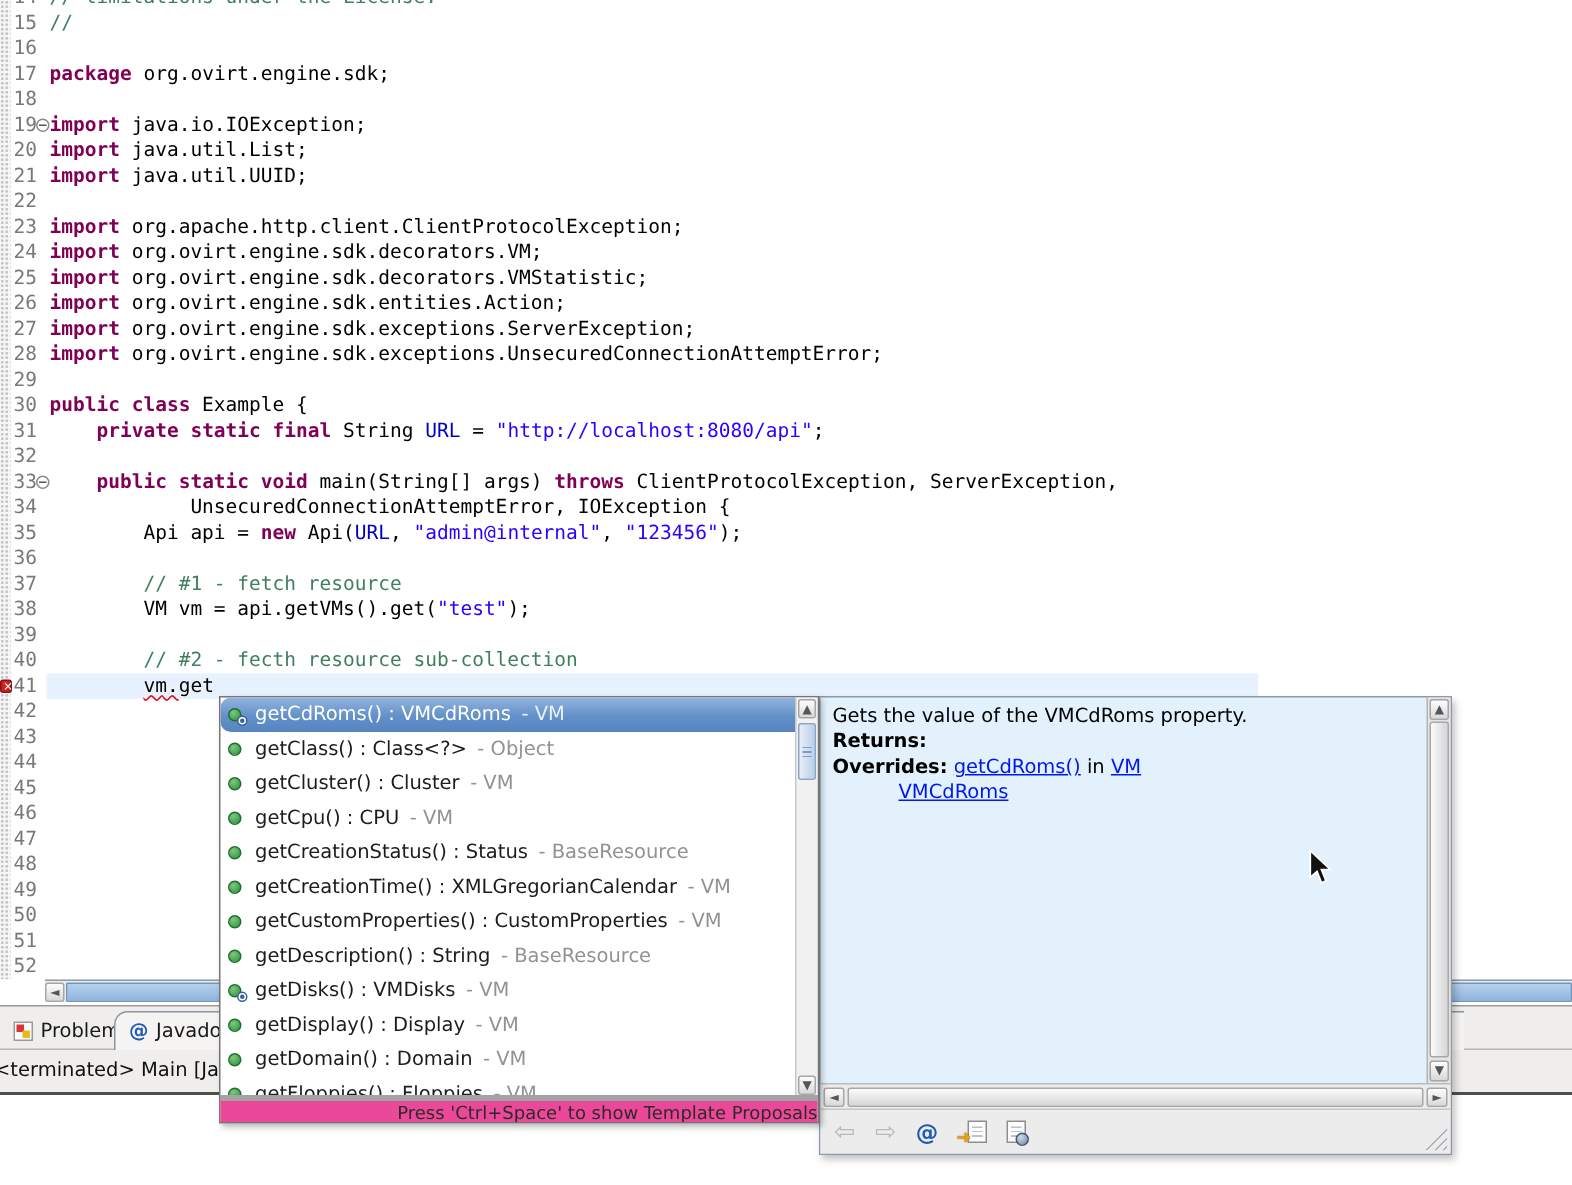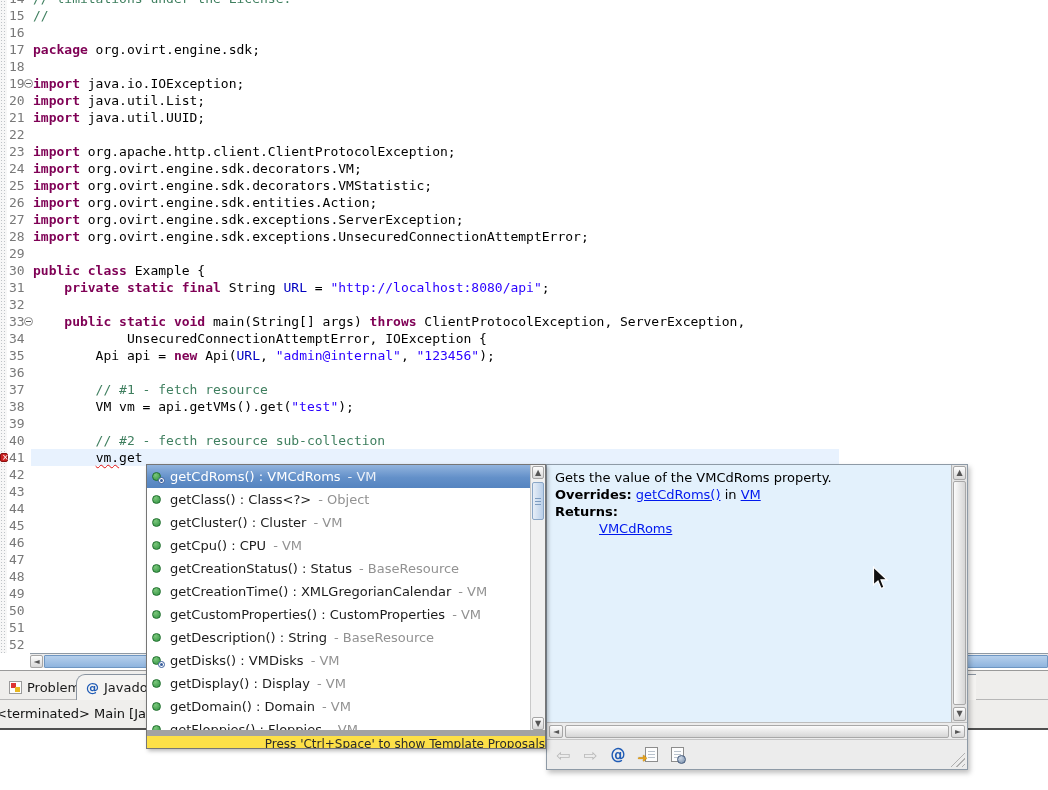--- a/index.html
+++ b/index.html
@@ -53,41 +53,41 @@
   .problems-icon b { position:absolute; right:1px; bottom:1px; width:5px; height:5px; background:#e8b820; display:block; }
   .at-icon { color:#1f5bb5; font-size:13px; font-weight:bold; }
   #console-line { position:absolute; left:0; top:29px; width:100%; height:30px; border-bottom:2px solid #4f4f4f; }
   #console-text { position:absolute; left:-4px; top:6px; font-size:13px; color:#111; white-space:nowrap; }
 
   
   #completion { position:absolute; left:146px; top:464px; width:400px; height:285px; background:#fff;
                 border:1px solid #767676; z-index:20; box-shadow:2px 2px 4px rgba(0,0,0,.28); }
   #ci-list { position:absolute; left:0; top:0; right:0; height:266px; overflow:hidden; }
   .ci-row { height:23px; display:flex; align-items:center; padding-left:5px; gap:7px; font-size:13px;
-            white-space:nowrap; color:#1c1c1c; }
+            white-space:nowrap; color:#1c1c1c;border-radius:7px; }
   .ci-row .origin { color:#929292; }
   .ci-row.selected { background:linear-gradient(#92b4de,#6390c9 55%,#5584c0); color:#fff; }
   .ci-row.selected .origin { color:#eaf0f8; }
   .mico { position:relative; width:11px; height:11px; flex:0 0 11px; }
   .mico .ball { position:absolute; left:0; top:1px; width:9px; height:9px; border-radius:50%;
                 background:radial-gradient(circle at 35% 30%, #7cc87c, #2f9140); border:1px solid #20702e; }
   .mico .deco { position:absolute; right:-2px; bottom:-2px; width:7px; height:7px; border-radius:50%;
                 background:#fff; border:1px solid #3a5f9e; }
   .mico .deco:after { content:""; position:absolute; left:1px; top:1px; width:3px; height:3px;
                       border-radius:50%; background:#3a5f9e; }
   #ci-vscroll { position:absolute; right:0; top:0; width:15px; height:266px; background:#f1f1f1;
                 border-left:1px solid #c9c9c9; }
   #ci-vscroll .up   { position:absolute; top:1px;  left:1px; width:12px; height:13px; }
   #ci-vscroll .down { position:absolute; bottom:1px; left:1px; width:12px; height:13px; }
   #ci-thumb { position:absolute; left:1px; top:17px; width:12px; height:38px;
               background:linear-gradient(90deg,#e7eef7,#b9cfe9); border:1px solid #8aa6c6; border-radius:2px; }
   #ci-thumb:after { content:""; position:absolute; left:2px; right:2px; top:15px; height:7px;
                     background:repeating-linear-gradient(#7d9cc0 0 1px, transparent 1px 3px); }
-  #ci-status { position:absolute; left:0; right:0; bottom:0; height:18px; background:#fde047;
-               border-top:6px solid #a3a3a3; font-size:12px; color:#2b2b2b; text-align:right;
+  #ci-status { position:absolute; left:0; right:0; bottom:0; height:18px; background:#ec4899;
+               border-top:4px solid #a3a3a3; font-size:12px; color:#2b2b2b; text-align:right;
                line-height:17px; white-space:nowrap; overflow:hidden; }
 
   
   #javadoc { position:absolute; left:546px; top:464px; width:422px; height:306px; background:#e3f1fc;
              border:1px solid #8e9aa6; z-index:19; box-shadow:2px 3px 5px rgba(0,0,0,.25); }
   #jd-content { position:absolute; left:0; top:0; right:16px; height:257px; padding:4px 2px 0 8px;
                 font-size:13px; line-height:17px; color:#000; overflow:hidden; }
   #jd-content b { font-weight:bold; }
   .jd-link { color:#0018ee; text-decoration:underline; cursor:pointer; }
   #jd-returns-link { display:inline-block; margin-left:44px; }
@@ -332,24 +332,24 @@
     <div id="ci-thumb"></div>
     <div class="sb-btn down">▼</div>
   </div>
   <div id="ci-status">Press 'Ctrl+Space' to show Template Proposals</div>
 </div>
 
 <div id="javadoc">
   <div id="jd-content">
     <div>Gets the value of the VMCdRoms property.</div>
     <div>
+      <b>Returns:</b>
+    </div>
+    <div>
       <b>Overrides:</b><span> </span><span class="jd-link">getCdRoms()</span><span> in </span><span class="jd-link">VM</span>
-    </div>
-    <div>
-      <b>Returns:</b>
     </div>
     <span class="jd-link" id="jd-returns-link">VMCdRoms</span>
   </div>
   <div id="jd-vscroll">
     <div class="sb-btn up">▲</div>
     <div id="jd-vthumb"></div>
     <div class="sb-btn down">▼</div>
   </div>
   <div id="jd-hscroll">
     <div class="sb-btn left">◄</div>

